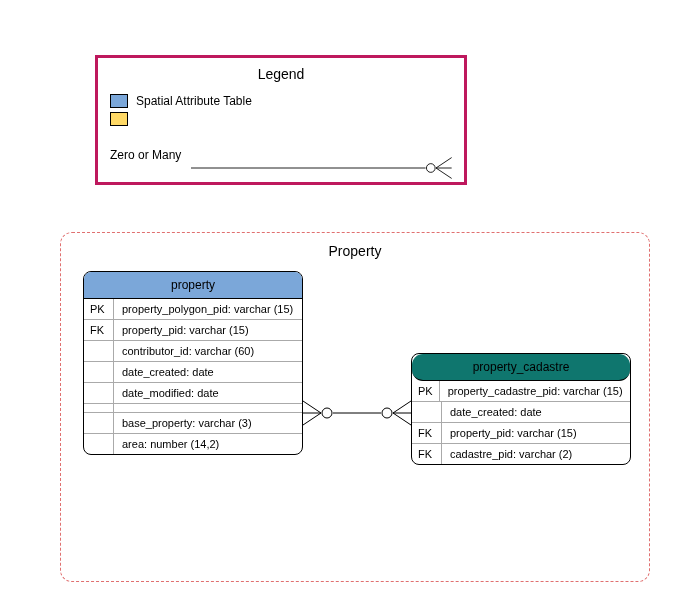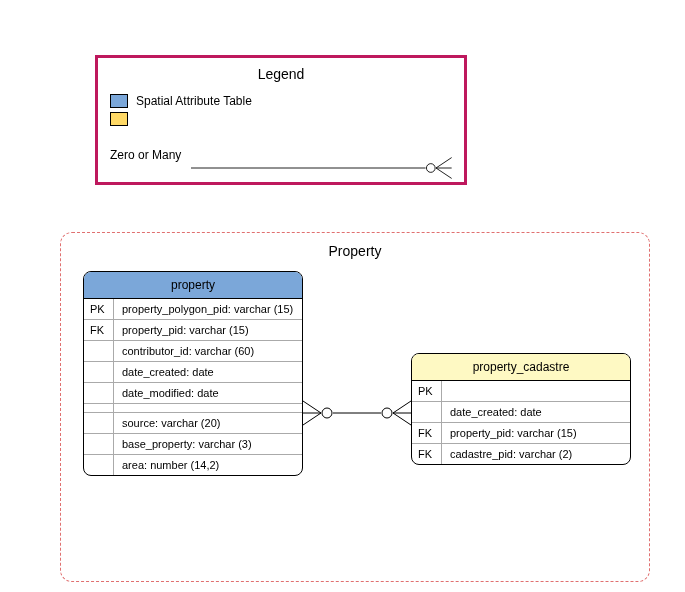--- a/index.html
+++ b/index.html
@@ -15,21 +15,21 @@
 .legend-rel { display: flex; padding: 12px; margin-top: 10px; }
 .legend-rel-label { margin-right: 10px; white-space: nowrap; }
 .legend-rel-line { flex: 1; height: 40px; }
 
 .property-container { position: absolute; left: 60px; top: 200px; width: 590px; height: 350px; border: 1.5px dashed #e07070; border-radius: 12px; margin-top: 32px; }
 .property-title { text-align: center; font-size: 14px; padding: 10px 0 6px; }
 
 .table { position: absolute; border: 1px solid #000; border-radius: 8px; overflow: hidden; background: #fff; }
 .table-header { text-align: center; padding: 6px; border-bottom: 1px solid #000; }
 .table-spatial .table-header { background: #7ba7d9; }
-.table-textual .table-header { background: #fef9c3; }
+.table-textual .table-header { background: #0f766e; border-radius: 11px; }
 .table-row { display: flex; border-bottom: 1px solid #aaa; }
 .table-row:last-child { border-bottom: none; }
 .key-col { width: 30px; padding: 4px 6px; border-right: 1px solid #aaa; text-align: left; font-size: 11px; }
 .attr-col { flex: 1; padding: 4px 8px; font-size: 11px; white-space: nowrap; }
 
 #table-property { left: 22px; top: 38px; width: 220px; }
 #table-cadastre { left: 350px; top: 120px; width: 220px; }
 
 .connector { position: absolute; pointer-events: none; }
 </style>
@@ -83,38 +83,35 @@
         </div>
         <div class="table-row">
           <div class="key-col"></div>
           <div class="attr-col">date_modified: date</div>
         </div>
         <div class="table-row">
           <div class="key-col"></div>
         </div>
         <div class="table-row">
           <div class="key-col"></div>
-          <div class="attr-col">source: varchar (20)</div>
-        </div>
-        <div class="table-row">
-          <div class="key-col"></div>
           <div class="attr-col">base_property: varchar (3)</div>
         </div>
         <div class="table-row">
           <div class="key-col"></div>
           <div class="attr-col">area: number (14,2)</div>
         </div>
       </div>
   </div>
 
   <div id="table-cadastre" class="table table-textual">
     <div class="table-header">property_cadastre</div>
     <div class="table-body">
         <div class="table-row">
           <div class="key-col">PK</div>
+          <div class="attr-col">property_cadastre_pid: varchar (15)</div>
         </div>
         <div class="table-row">
           <div class="key-col"></div>
           <div class="attr-col">date_created: date</div>
         </div>
         <div class="table-row">
           <div class="key-col">FK</div>
           <div class="attr-col">property_pid: varchar (15)</div>
         </div>
         <div class="table-row">

